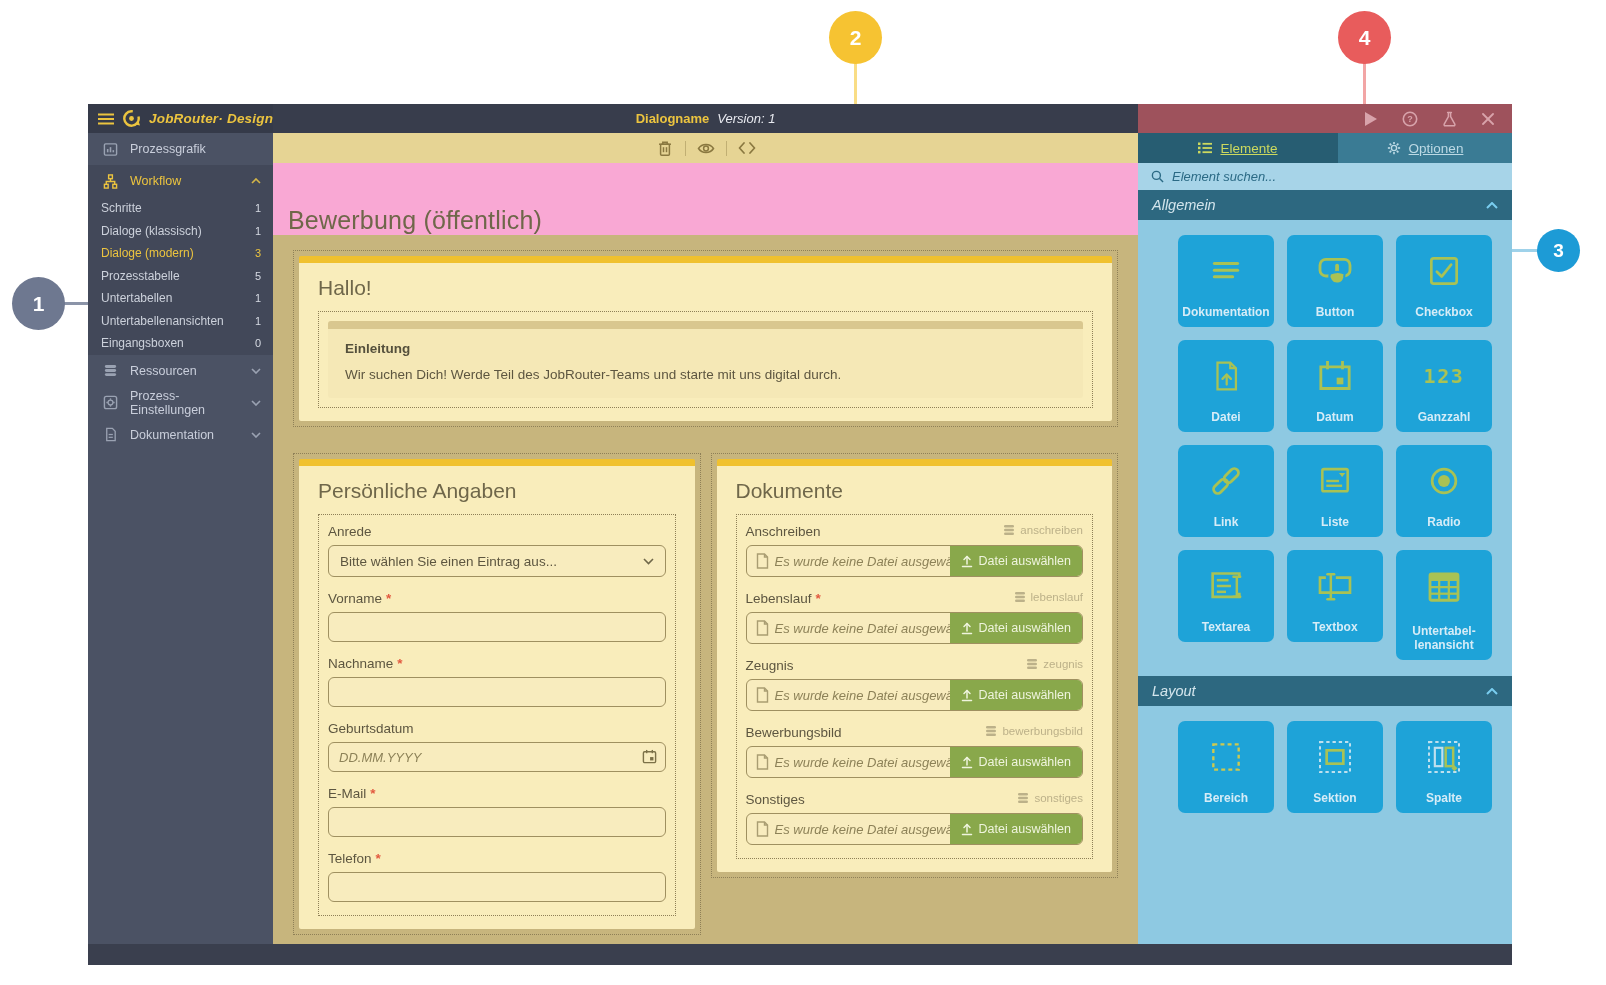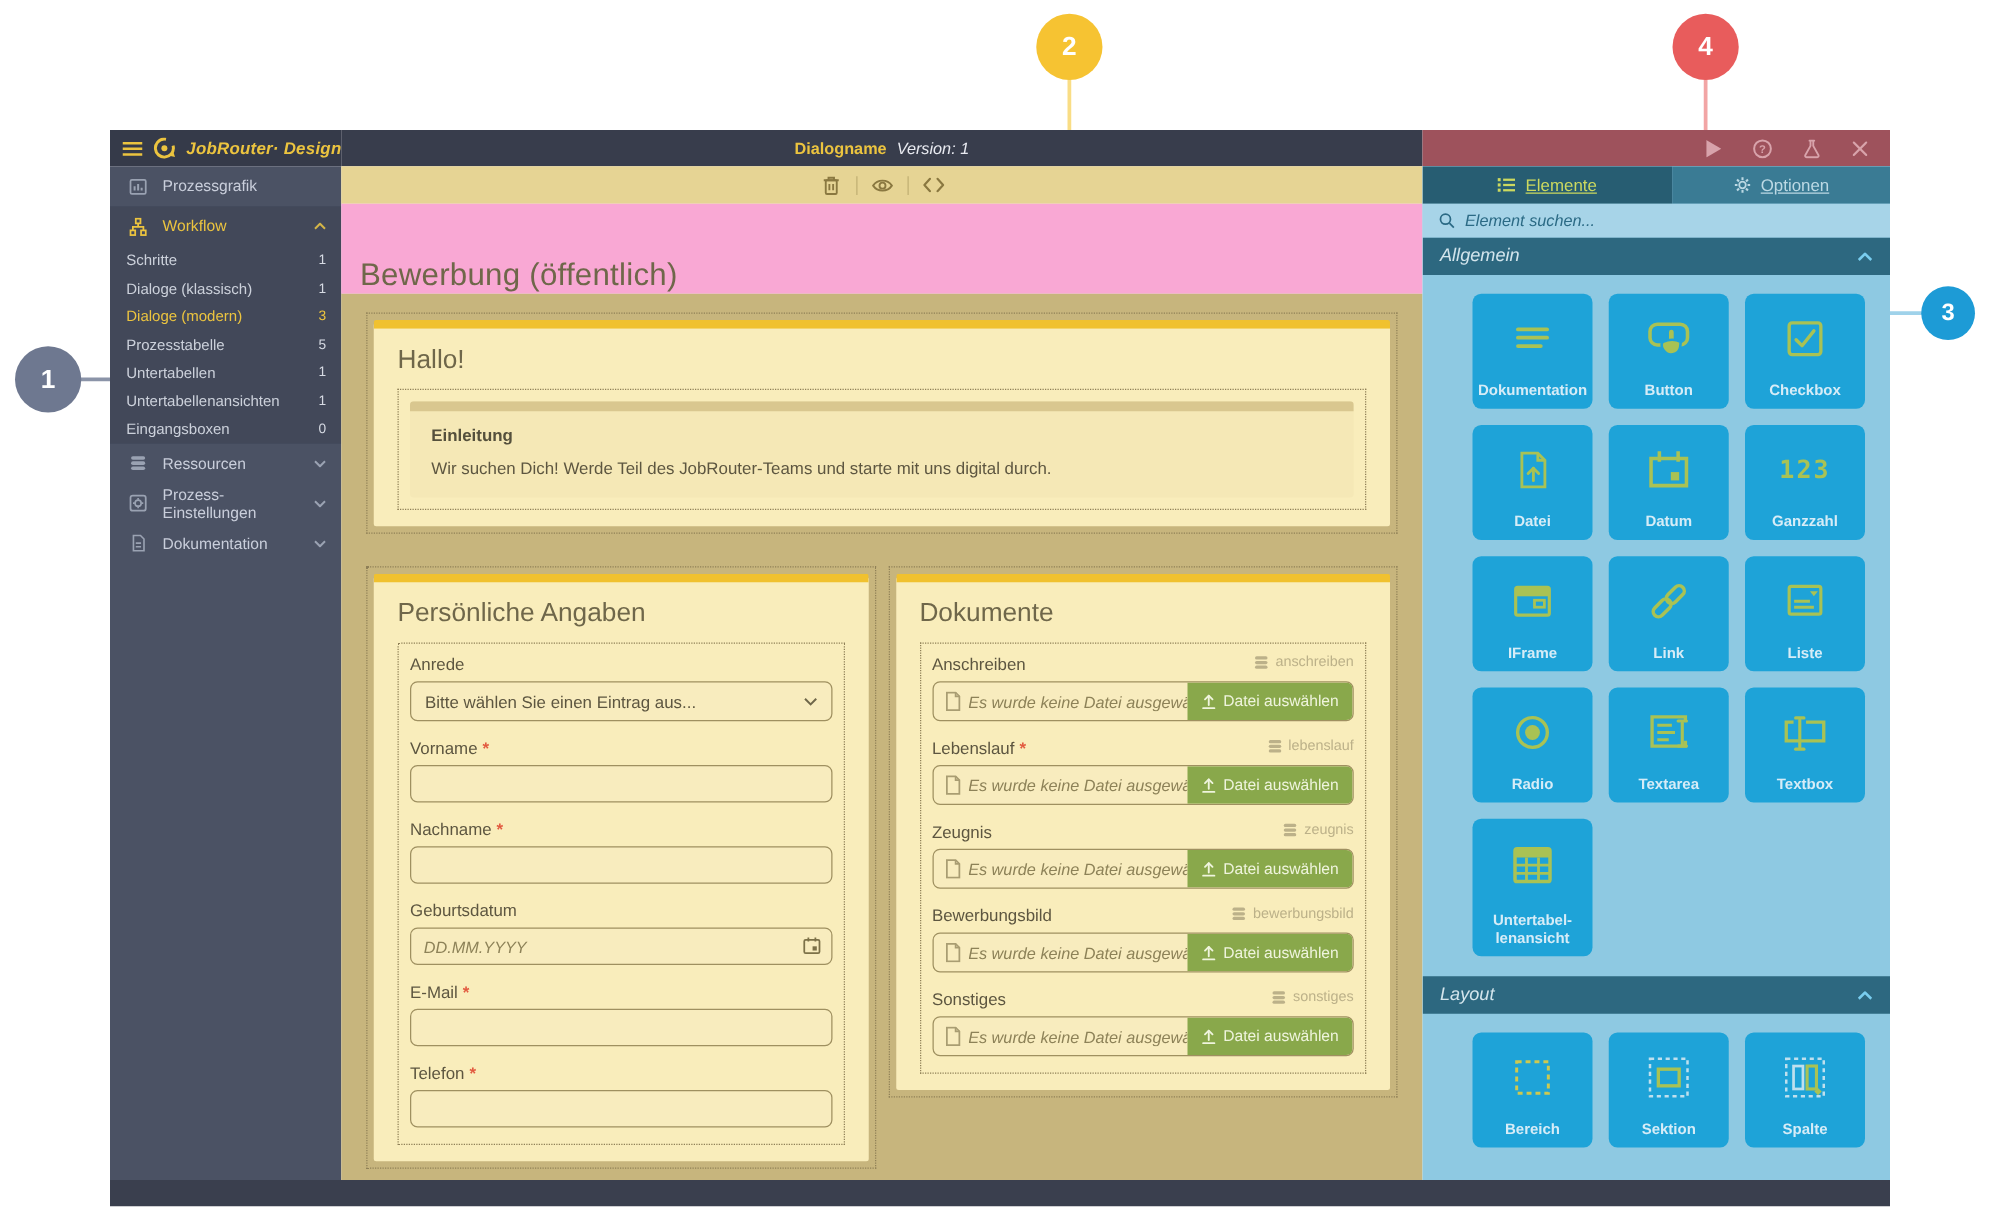--- a/index.html
+++ b/index.html
@@ -737,30 +737,20 @@
           <div class="tile">
             <span class="ticon">
                 <svg width="42" height="40" viewBox="0 0 48 48">
                   <text x="24" y="32" text-anchor="middle" font-size="24" font-weight="700" letter-spacing="2" fill="#a9c254" font-family="'DejaVu Sans Mono',monospace">123</text>
                 </svg>
               </span>
             <span class="tlabel">Ganzzahl</span>
           </div>
           <div class="tile">
             <span class="ticon">
-                <svg width="42" height="38" viewBox="0 0 48 48">
-                  <rect x="7" y="10" width="34" height="28" rx="2" fill="none" stroke="#a9c254" stroke-width="3.2"></rect>
-                  <rect x="7" y="10" width="34" height="9" fill="#a9c254"></rect>
-                  <rect x="26" y="23" width="10" height="7" fill="none" stroke="#a9c254" stroke-width="2.8"></rect>
-                </svg>
-              </span>
-            <span class="tlabel">IFrame</span>
-          </div>
-          <div class="tile">
-            <span class="ticon">
                 <svg width="40" height="40" viewBox="0 0 48 48">
                   <g fill="none" stroke="#a9c254" stroke-width="3.4" transform="rotate(-45 24 24)">
                     <rect x="5" y="19" width="20" height="10" rx="5"></rect>
                     <rect x="23" y="19" width="20" height="10" rx="5"></rect>
                   </g>
                 </svg>
               </span>
             <span class="tlabel">Link</span>
           </div>
 

